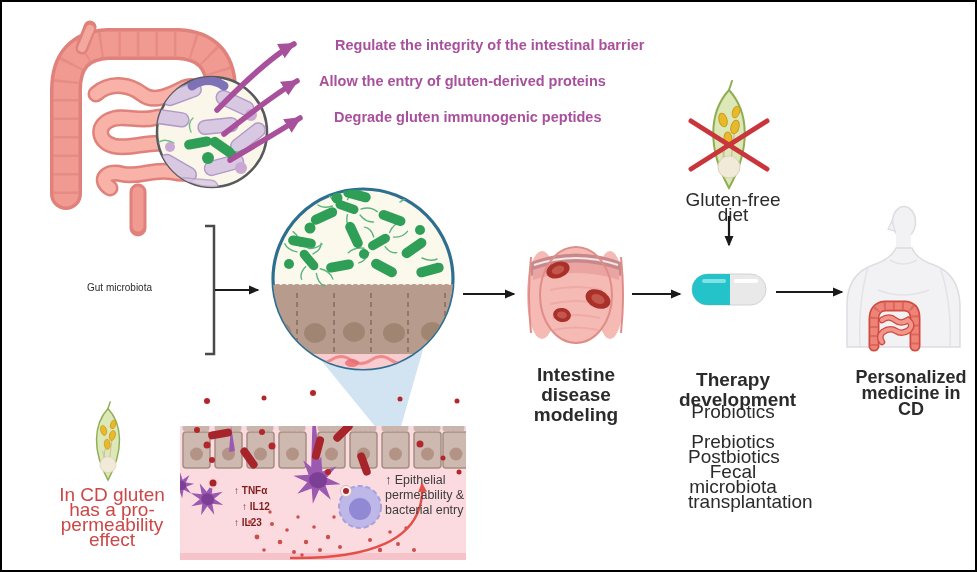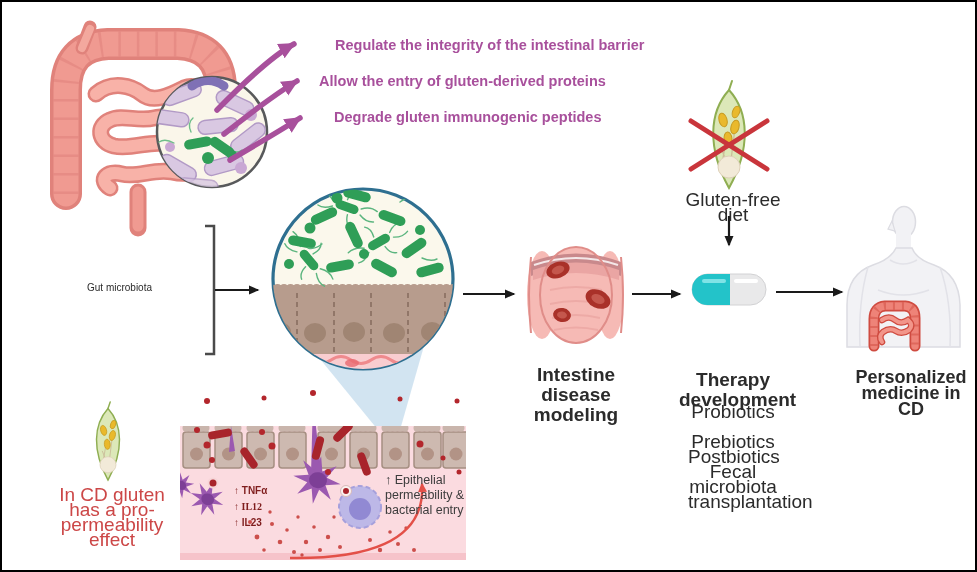--- a/index.html
+++ b/index.html
@@ -384,20 +384,20 @@
 
 <div class="lbl boldlbl" style="left:844px;top:367px;width:130px;font-size:18px;line-height:16px;">Personalized
 medicine in CD</div>
 
 <div class="lbl plain center red" style="left:50px;top:485px;width:120px;">In CD gluten
 has a pro-
 permeability
 effect</div>
 
 <div class="lbl cyto" style="left:232px;top:483px;">↑ TNFα</div>
-<div class="lbl cyto" style="left:232px;top:499px;font-family:Liberation Serif, serif;">↑ IL12</div>
+<div class="lbl cyto" style="left:240px;top:499px;">↑ IL12</div>
 <div class="lbl cyto" style="left:232px;top:515px;">↑ IL23</div>
 
 <div class="lbl perm" style="left:383px;top:471px;width:95px;">↑ Epithelial
 permeability &amp;
 bacterial entry</div>
 
 </div>
 
 </body></html>

